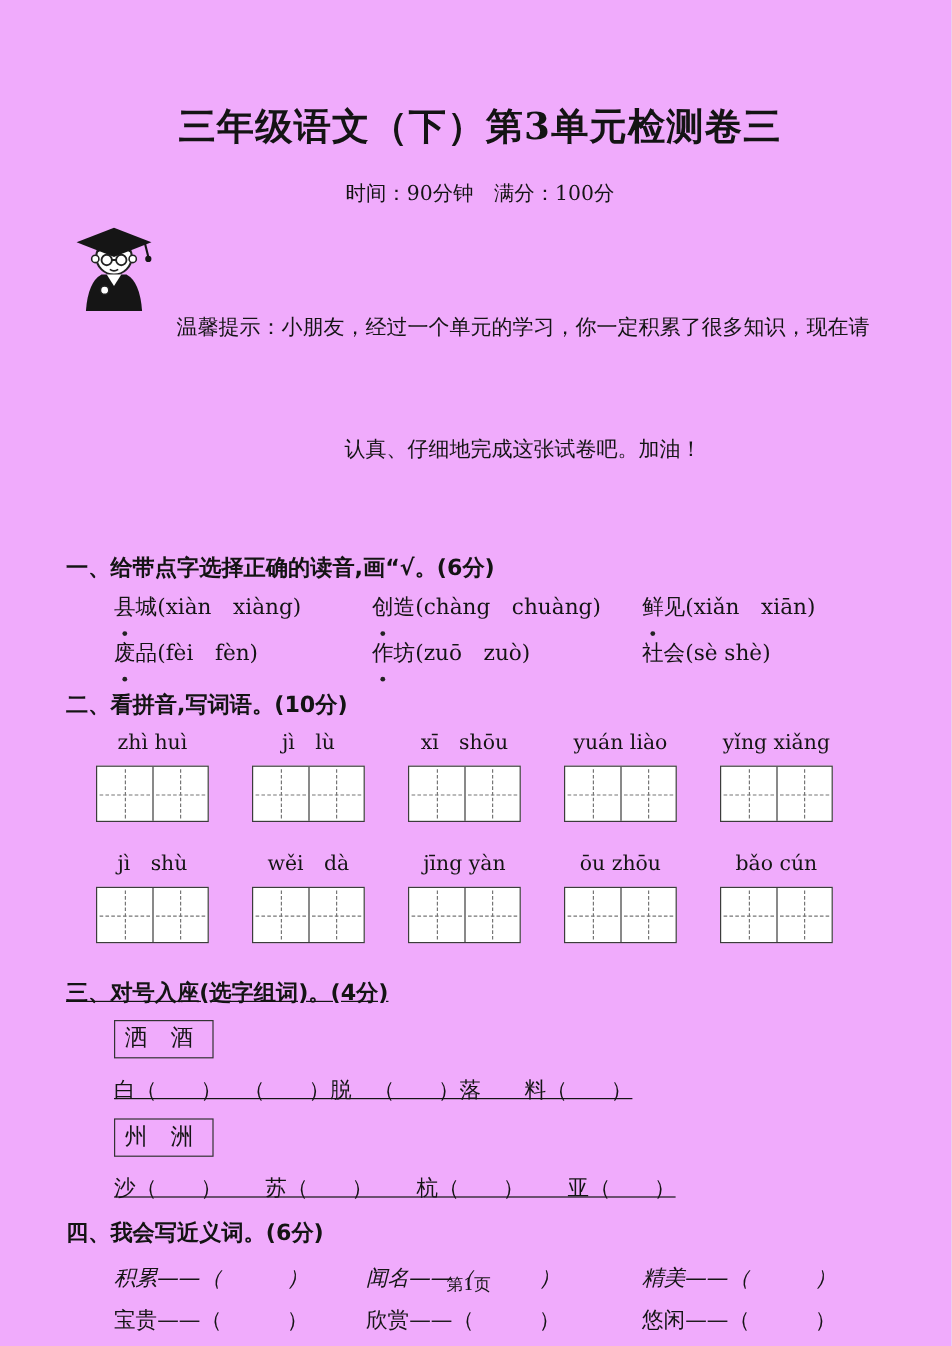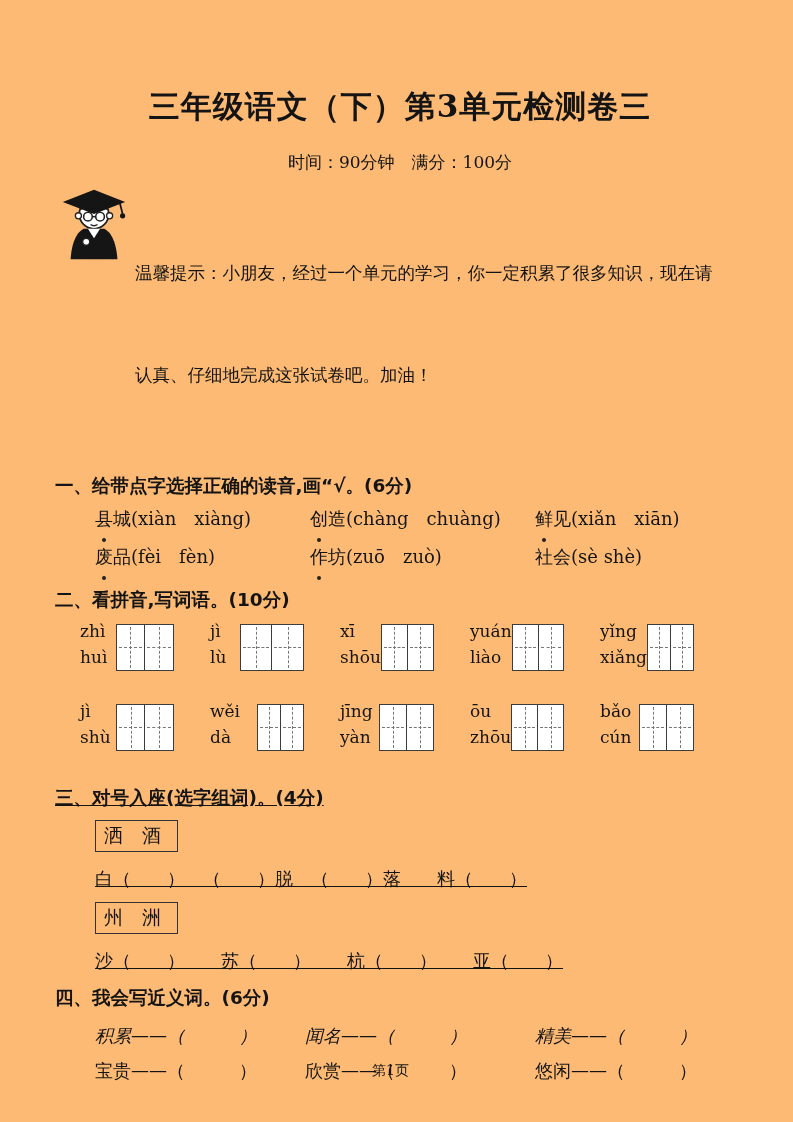--- a/index.html
+++ b/index.html
@@ -1,20 +1,20 @@
 <!DOCTYPE html>
 <html><head>
 <meta charset="utf-8">
 <style>
   html,body{margin:0;padding:0;background:#e8e8e8;}
   .page{
     position:relative;
     width:793px;height:1122px;
     margin:0 auto;
-    background:#fdba74;
+    background:#f0abfc;
     color:#141414;
     font-family:"DejaVu Serif","Liberation Serif",serif;
     box-sizing:border-box;
     padding:86px 48px 0 55px;
     overflow:hidden;
   }
   .title{
     text-align:center;
     font-size:31px;
     font-weight:700;
@@ -23,57 +23,57 @@
     font-family:"DejaVu Serif","Liberation Serif",serif;
     white-space:pre-wrap;
   }
   .meta{
     text-align:center;
     font-size:17px;
     margin-top:24px;
     line-height:24px;
     white-space:pre-wrap;
   }
-  .tip{display:flex;margin-top:6px;align-items:flex-start;}
+  .tip{display:flex;gap:12px;margin-top:6px;align-items:flex-start;text-align:center;}
   .mascot{flex:0 0 80px;}
   .tip-text{
     font-size:17.5px;
     line-height:34px;
     padding-top:8px;
     white-space:pre-wrap;
   }
   .sec-header{
     font-family:"DejaVu Sans","Liberation Sans",sans-serif;
     font-weight:700;
     font-size:18.5px;
     line-height:28px;
     white-space:pre-wrap;
   }
-  .q1{margin-top:12px;}
+  .q1{margin-top:0;}
   .q1row{
     display:grid;
     grid-template-columns:215px 225px 1fr;
     margin-left:40px;
     font-size:18px;
     line-height:38px;
     white-space:pre-wrap;
   }
   .dc{position:relative;display:inline-block;}
   .dc::after{
     content:"";
     position:absolute;
     width:4px;height:4px;border-radius:50%;
     background:#222;
     left:50%;bottom:-4px;transform:translateX(-50%);
   }
   .dc:empty::after{display:none;}
   .q2{margin-top:10px;}
   .pyrow{display:flex;gap:36px;margin-left:25px;margin-top:4px;}
   .pyrow.second{margin-top:22px;}
-  .pycol{width:94px;display:flex;flex-direction:row;align-items:center;}
+  .pycol{width:94px;display:flex;flex-direction:column;align-items:center;}
   .py{
     font-size:17px;
     line-height:26px;
     margin-bottom:6px;
     font-family:"DejaVu Serif","Liberation Serif",serif;
     white-space:pre-wrap;
   }
   .tzg{
     display:flex;
     width:94px;height:47px;

